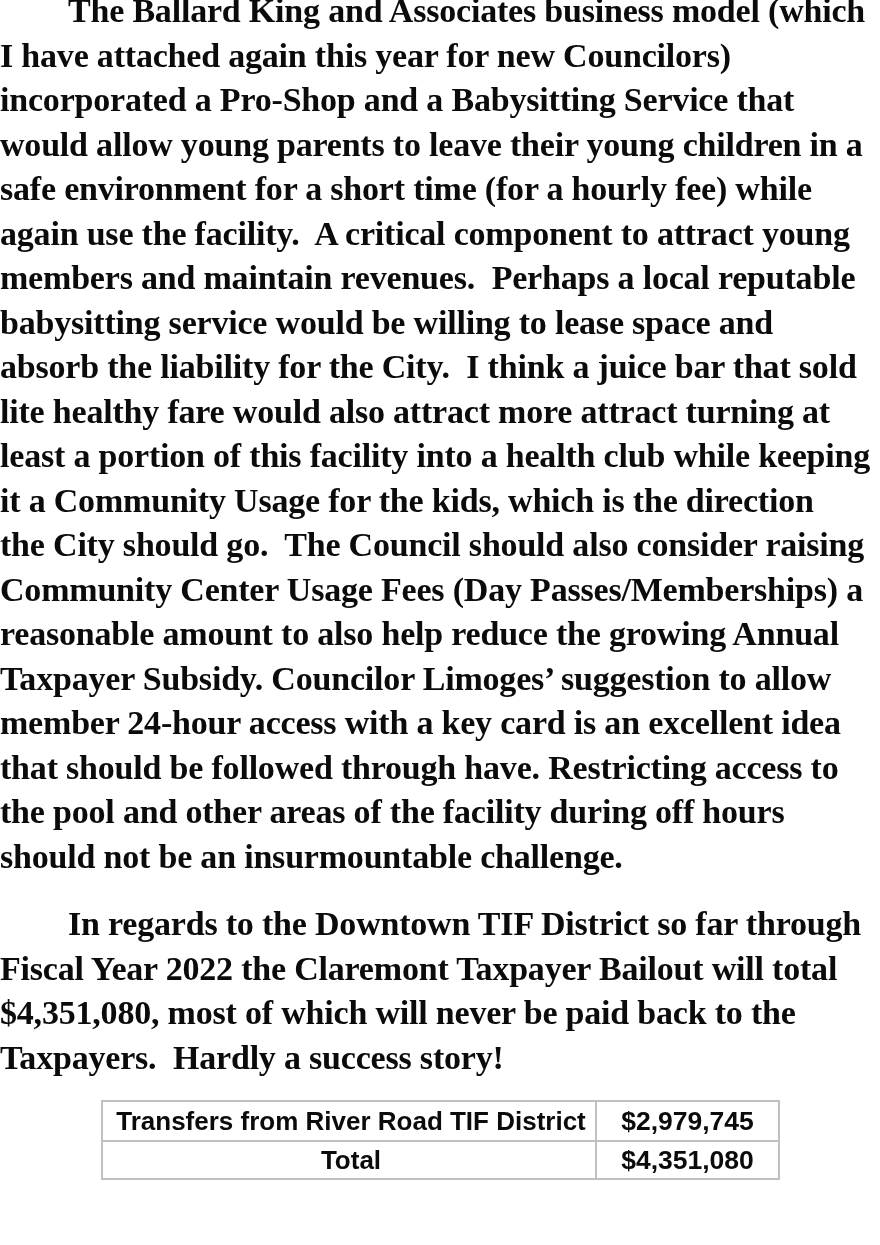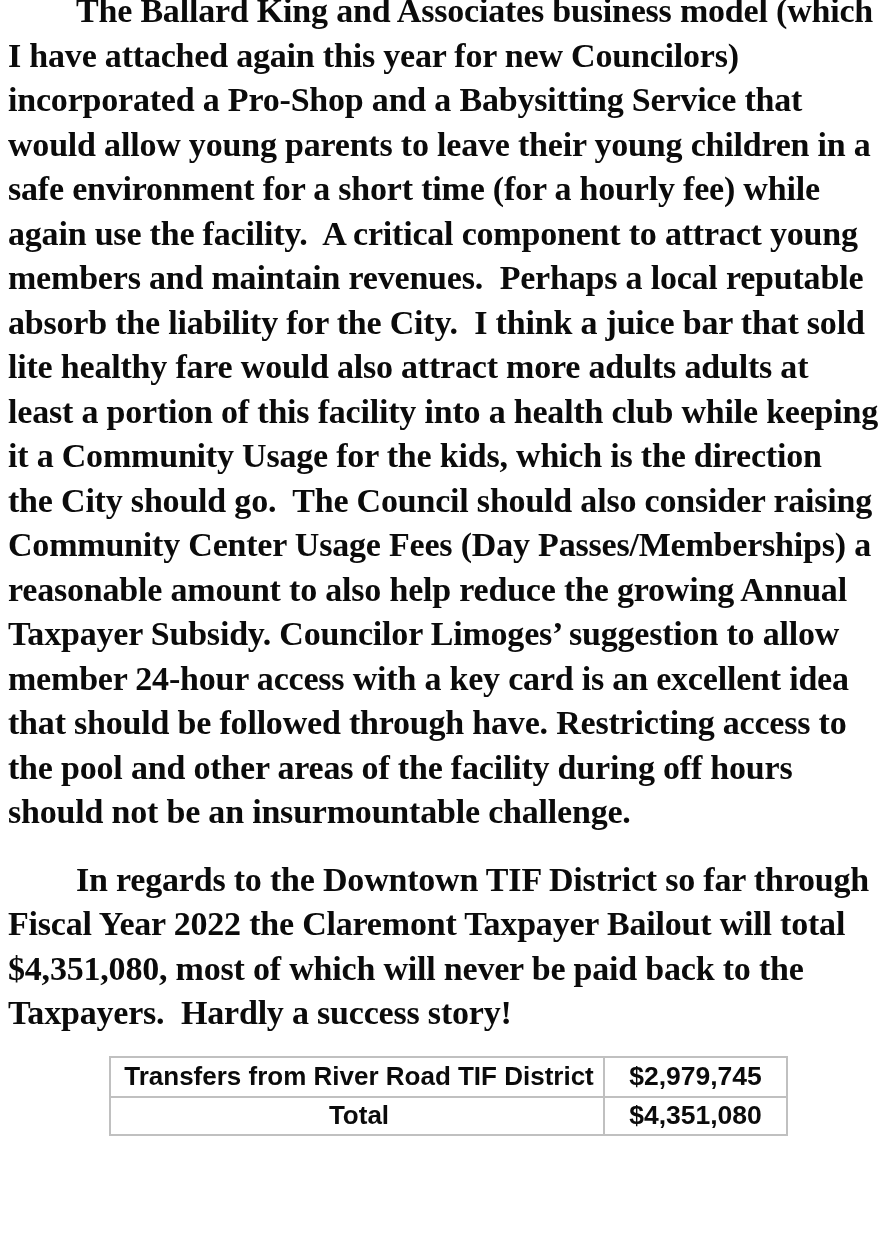--- a/index.html
+++ b/index.html
@@ -12,21 +12,21 @@
   html,body{margin:0;padding:0;}
   body{
     width:880px;height:1245px;overflow:hidden;
     background:var(--background);
     font-family:"Liberation Serif", serif;
   }
   .doc{
     width:880px;height:1245px;overflow:hidden;
     color:var(--text);
     font-weight:700;
-    padding-left:8px;
+    padding-left:0;
   }
   .para{margin:0;}
   .para-1{margin-top:-11px;}
   .para-2{margin-top:23px;}
   .line{
     white-space:pre;
     font-size:34px;
     line-height:44.5px;
     height:44.5px;
     letter-spacing:-0.2px;
@@ -74,22 +74,23 @@
 <div class="doc">
 
   <div class="para para-1">
     <div class="line indent">The Ballard King and Associates business model (which</div>
     <div class="line">I have attached again this year for new Councilors)</div>
     <div class="line">incorporated a Pro-Shop and a Babysitting Service that</div>
     <div class="line">would allow young parents to leave their young children in a</div>
     <div class="line">safe environment for a short time (for a hourly fee) while</div>
     <div class="line">again use the facility.  A critical component to attract young</div>
     <div class="line">members and maintain revenues.  Perhaps a local reputable</div>
+    <div class="line">babysitting service would be willing to lease space and</div>
     <div class="line">absorb the liability for the City.  I think a juice bar that sold</div>
-    <div class="line">lite healthy fare would also attract more adults adults at</div>
+    <div class="line">lite healthy fare would also attract more attract turning at</div>
     <div class="line">least a portion of this facility into a health club while keeping</div>
     <div class="line">it a Community Usage for the kids, which is the direction</div>
     <div class="line">the City should go.  The Council should also consider raising</div>
     <div class="line">Community Center Usage Fees (Day Passes/Memberships) a</div>
     <div class="line">reasonable amount to also help reduce the growing Annual</div>
     <div class="line">Taxpayer Subsidy. Councilor Limoges’ suggestion to allow</div>
     <div class="line">member 24-hour access with a key card is an excellent idea</div>
     <div class="line">that should be followed through have. Restricting access to</div>
     <div class="line">the pool and other areas of the facility during off hours</div>
     <div class="line">should not be an insurmountable challenge.</div>

